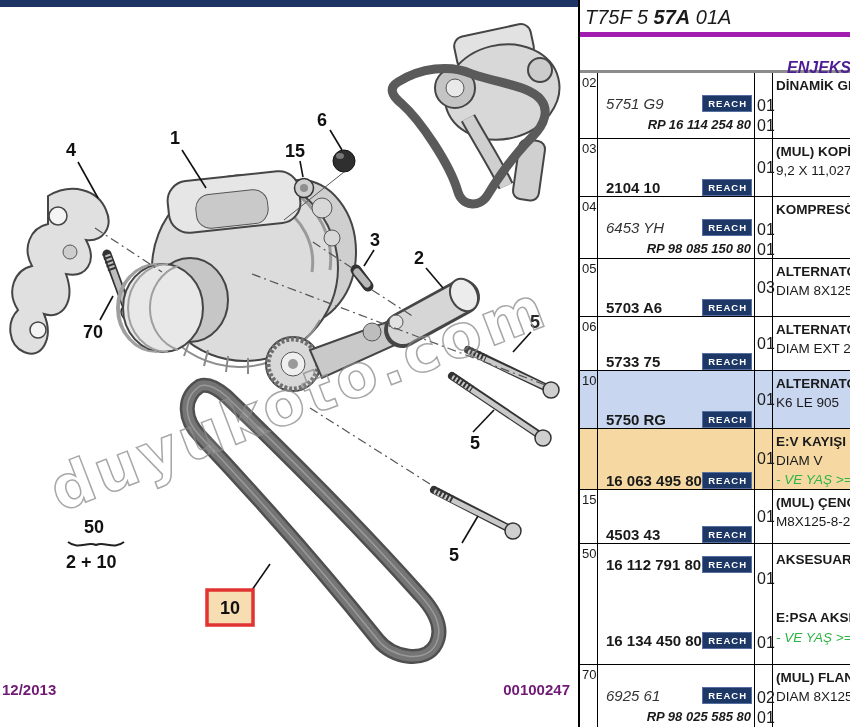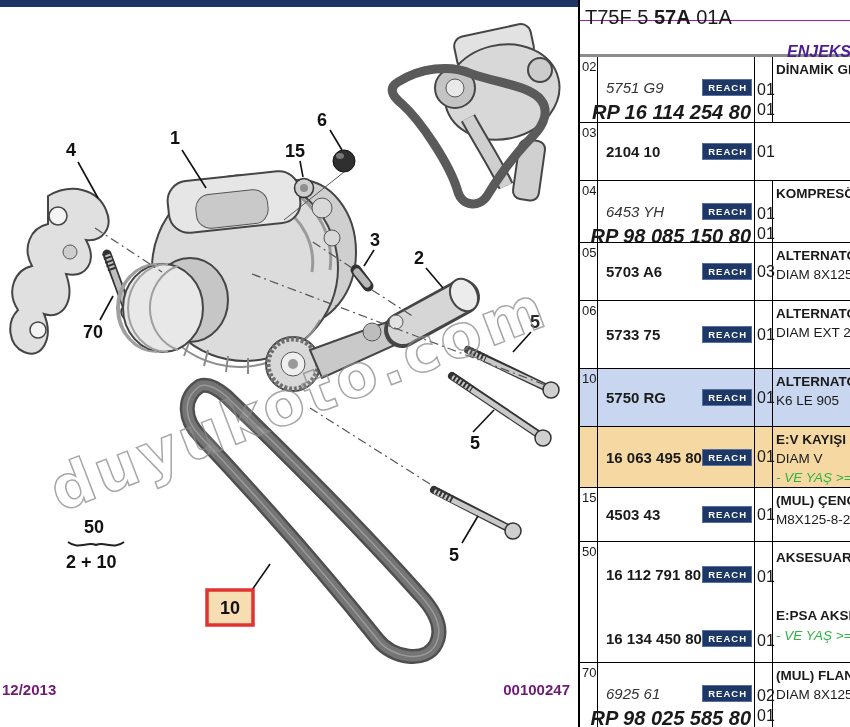--- a/index.html
+++ b/index.html
@@ -7,45 +7,45 @@
        font-family:"Liberation Sans",sans-serif;color:#1a1a1a;}
   
   #diagram-panel{position:absolute;left:0;top:0;width:578px;height:727px;background:#fff;}
   #diagram-panel svg{position:absolute;left:0;top:0;}
   .footer-text{position:absolute;font-size:15px;font-weight:bold;color:#701a75;}
   #pub-date{left:2px;top:681px;}
   #doc-num{right:8px;top:681px;text-align:right;}
   
   #table-panel{position:absolute;left:578px;top:0;width:272px;height:727px;
                border-left:2px solid #000;box-sizing:border-box;background:#fff;overflow:hidden;}
-  #title-row{height:21px;border-bottom:1px solid #a21caf;box-sizing:border-box;
-             font-size:20px;padding:6px 0 0 5px;white-space:nowrap;}
+  #title-row{height:37px;border-bottom:5px solid #a21caf;box-sizing:border-box;
+             font-size:20px;padding:6px 0 0 5px;white-space:nowrap;font-style:italic;}
   #title-row .b{font-weight:bold;}
   #group-row{height:33px;position:relative;}
   #group-label{position:absolute;left:207px;top:22px;font-size:16px;font-weight:bold;
                font-style:italic;color:#4c1d95;white-space:nowrap;}
   #gray-bar{height:3px;background:#8c8c8c;}
   .trow{position:relative;display:flex;border-top:1px solid #000;box-sizing:border-box;
         background:#fff;}
   .trow.first{border-top:none;}
   .c-ref{width:17px;flex:none;font-size:13px;padding:2px 0 0 2px;box-sizing:border-box;}
   .c-part{width:157px;flex:none;border-left:1px solid #000;position:relative;box-sizing:border-box;}
   .c-qty{width:18px;flex:none;border-left:1px solid #000;position:relative;
          font-size:16px;box-sizing:border-box;}
   .c-desc{width:78px;flex:none;border-left:1px solid #000;padding:3px 0 0 3px;
           box-sizing:border-box;overflow:hidden;}
   .c-desc div{font-size:13.5px;line-height:19px;white-space:nowrap;}
   .d1{font-weight:bold;}
   .d-green{color:#2eb443;font-style:italic;}
-  .pline{display:flex;align-items:center;}
+  .pline{display:flex;align-items:flex-end;}
   .pline-center{position:absolute;left:8px;right:2px;top:0;bottom:0;}
   .pline-abs{position:absolute;left:8px;right:2px;}
   .pnum{font-size:15px;font-weight:bold;white-space:nowrap;}
   .pnum.it{font-weight:normal;font-style:italic;color:#333;}
-  .rp{font-size:20px;font-weight:bold;font-style:italic;position:absolute;right:3px;white-space:nowrap;}
+  .rp{font-size:13px;font-weight:bold;font-style:italic;position:absolute;right:3px;white-space:nowrap;}
   .reach{margin-left:auto;background:#1d3766;color:#fff;font-size:9.5px;font-weight:bold;
          letter-spacing:1px;padding:2px 4px 2px 5px;border:1px solid #56719f;line-height:11px;
          cursor:pointer;flex:none;}
   .qcenter{position:absolute;left:2px;top:0;bottom:0;display:flex;align-items:center;}
   .qabs{position:absolute;left:2px;}
   .bg-blue{background:#c8d6f0;}
   .bg-orange{background:#f6d9a2;}
   
   .callout{font-size:18px;font-weight:bold;fill:#111;font-family:"Liberation Sans",sans-serif;}
   .leader{stroke:#111;stroke-width:1.6;fill:none;}
@@ -249,20 +249,24 @@
     <div class="c-ref">03</div>
     <div class="c-part">
       <div class="pline pline-center">
         <span class="pnum">2104 10</span>
         <span class="reach">REACH</span>
       </div>
     </div>
     <div class="c-qty">
         <span class="qcenter">01</span>
       </div>
+    <div class="c-desc">
+      <div class="d1">(MUL) KOPİ</div>
+      <div>9,2 X 11,027</div>
+    </div>
   </div>
 
   <div class="trow" style="height:62px">
     <div class="c-ref">04</div>
     <div class="c-part">
       <div class="pline pline-abs" style="top:22px">
         <span class="pnum it">6453 YH</span>
         <span class="reach">REACH</span>
       </div>
       <span class="rp" style="top:44px">RP 98 085 150 80</span>
@@ -286,21 +290,21 @@
     </div>
     <div class="c-qty">
         <span class="qcenter">03</span>
       </div>
     <div class="c-desc">
       <div class="d1">ALTERNATO</div>
       <div>DIAM 8X125</div>
     </div>
   </div>
 
-  <div class="trow" style="height:68px">
+  <div class="trow" style="height:54px">
     <div class="c-ref">06</div>
     <div class="c-part">
       <div class="pline pline-center">
         <span class="pnum">5733 75</span>
         <span class="reach">REACH</span>
       </div>
     </div>
     <div class="c-qty">
         <span class="qcenter">01</span>
       </div>
@@ -358,21 +362,21 @@
       </div>
     <div class="c-desc">
       <div class="d1">(MUL) ÇENG</div>
       <div>M8X125-8-2</div>
     </div>
   </div>
 
   <div class="trow" style="height:121px">
     <div class="c-ref">50</div>
     <div class="c-part">
-      <div class="pline pline-abs" style="top:24px">
+      <div class="pline pline-abs" style="top:12px">
         <span class="pnum">16 112 791 80</span>
         <span class="reach">REACH</span>
       </div>
       <div class="pline pline-abs" style="top:88px">
         <span class="pnum">16 134 450 80</span>
         <span class="reach">REACH</span>
       </div>
     </div>
     <div class="c-qty">
       <span class="qabs" style="top:26px">01</span>

